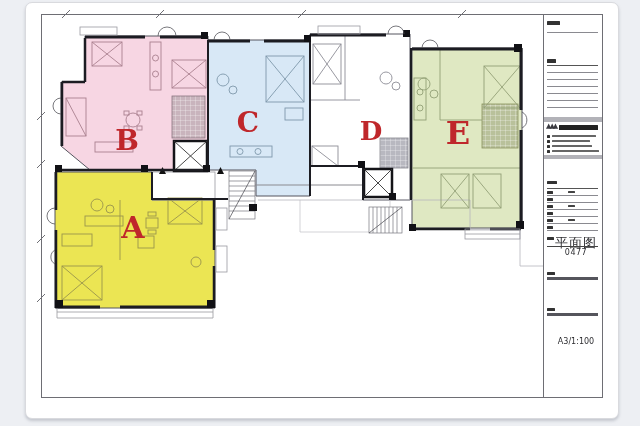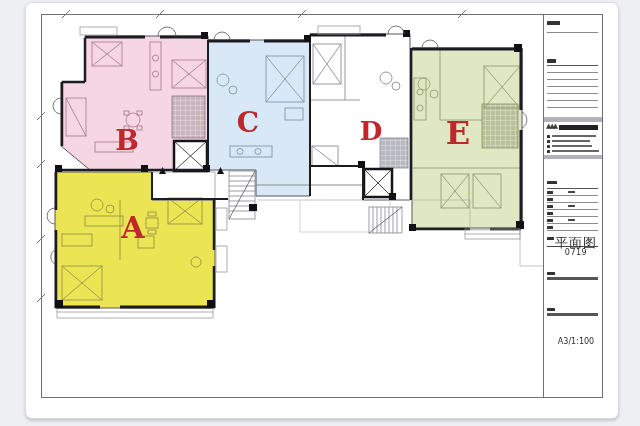--- a/index.html
+++ b/index.html
@@ -302,21 +302,21 @@
     <div class="tb line" style="left:3px;top:201px;width:51px;"></div>
     <div class="tb bar" style="left:3px;top:204px;width:6px;height:2.5px;"></div>
     <div class="tb bar" style="left:24px;top:204px;width:7px;height:2px;background:#444;"></div>
     <div class="tb line" style="left:3px;top:208px;width:51px;"></div>
     <div class="tb bar" style="left:3px;top:211px;width:6px;height:2.5px;"></div>
     <div class="tb line" style="left:3px;top:215px;width:51px;"></div>
 
     <div class="tb bar" style="left:3px;top:222px;width:7px;height:3px;"></div>
     <div class="tbtext tb-title">平面图</div>
     <div class="tb line" style="left:3px;top:231px;width:51px;background:#444;height:1.2px;"></div>
-    <div class="tbtext tb-num">0719</div>
+    <div class="tbtext tb-num">0477</div>
 
     <div class="tb bar" style="left:3px;top:257px;width:8px;height:3px;"></div>
     <div class="tb thick" style="left:3px;top:262px;width:51px;"></div>
     <div class="tb bar" style="left:3px;top:293px;width:8px;height:3px;"></div>
     <div class="tb thick" style="left:3px;top:298px;width:51px;"></div>
 
     <div class="tbtext tb-scale">A3/1:100</div>
   </div>
 </div>
 

